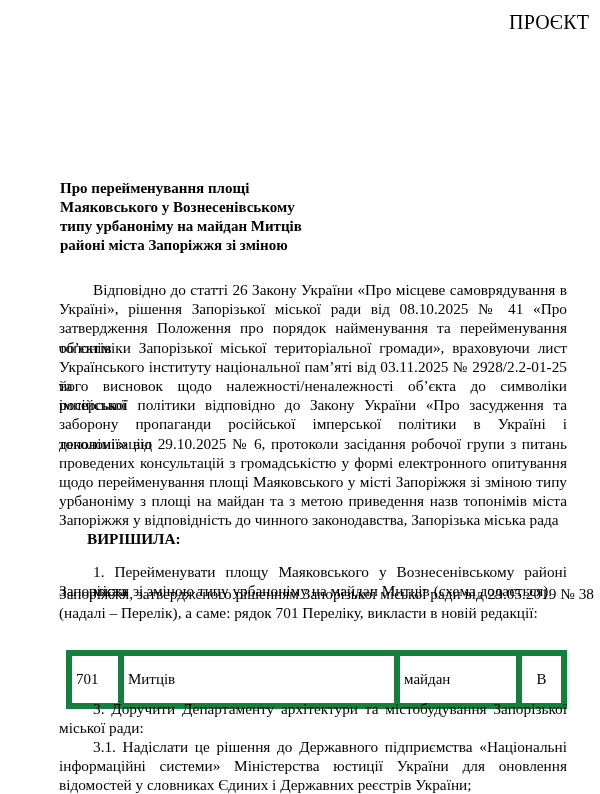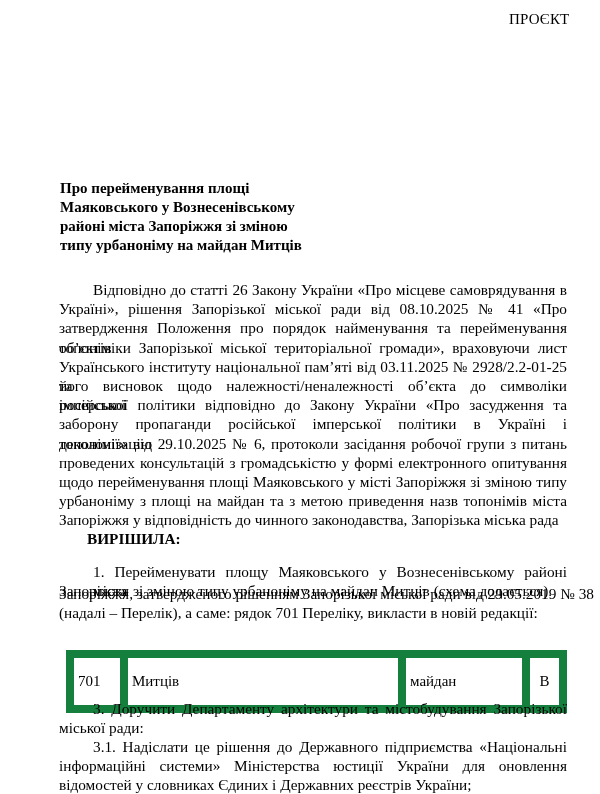--- a/index.html
+++ b/index.html
@@ -2,53 +2,53 @@
 <html><head>
   <meta charset="utf-8">
   <style>
     html, body { margin: 0; padding: 0; background: #ffffff; }
     body {
       width: 600px; height: 794px; position: relative; overflow: hidden;
       font-family: "Liberation Serif", "DejaVu Serif", serif;
       color: #000; font-size: 15.3px;
     }
     .abs { position: absolute; }
-    .stamp { top: 11px; left: 509px; font-size: 15px; letter-spacing: 0.2px; }
+    .stamp { top: 11px; left: 509px; font-size: 20px; letter-spacing: 0.2px; }
     .title {
       top: 179px; left: 60px; width: 300px;
       font-weight: bold; font-size: 15px; line-height: 19px;
     }
     .title div { white-space: nowrap; }
     .para {
       left: 59px; width: 508px; line-height: 19.2px; text-align: justify;
     }
     .line { display: block; white-space: nowrap; height: 19.2px; }
     .just { text-align-last: justify; text-align: justify; white-space: normal; }
     .indent { padding-left: 34px; }
     .bold { font-weight: bold; margin-left: 28px; }
     table.list {
       position: absolute; left: 66px; top: 650px; width: 501px; height: 27px;
       border-collapse: collapse; font-size: 15px;
     }
-    table.list td { border: 8px solid #15803d; padding: 12px 4px; height: 23px; }
+    table.list td { border: 6px solid #15803d; padding: 12px 4px; height: 23px; }
     td.num { width: 38px; }
     td.name { width: 262px; }
     td.type { width: 108px; }
     td.cat { text-align: center; }
   </style>
 </head>
 <body>
 
 <div class="abs stamp">ПРОЄКТ</div>
 
 <div class="abs title">
   <div>Про перейменування площі</div>
   <div>Маяковського у Вознесенівському</div>
+  <div>типу урбаноніму на майдан Митців</div>
   <div>районі міста Запоріжжя зі зміною</div>
-  <div>типу урбаноніму на майдан Митців</div>
 </div>
 
 <div class="abs para" style="top:280px;">
   <span class="line just indent">Відповідно до статті 26 Закону України «Про місцеве самоврядування в</span>
   <span class="line just">Україні», рішення Запорізької міської ради від 08.10.2025 № 41 «Про</span>
   <span class="line just">затвердження Положення про порядок найменування та перейменування об’єктів</span>
   <span class="line just">топоніміки Запорізької міської територіальної громади», враховуючи лист</span>
   <span class="line just">Українського інституту національної пам’яті від 03.11.2025 № 2928/2.2-01-25 та</span>
   <span class="line just">його висновок щодо належності/неналежності об’єкта до символіки російської</span>
   <span class="line just">імперської політики відповідно до Закону України «Про засудження та</span>

